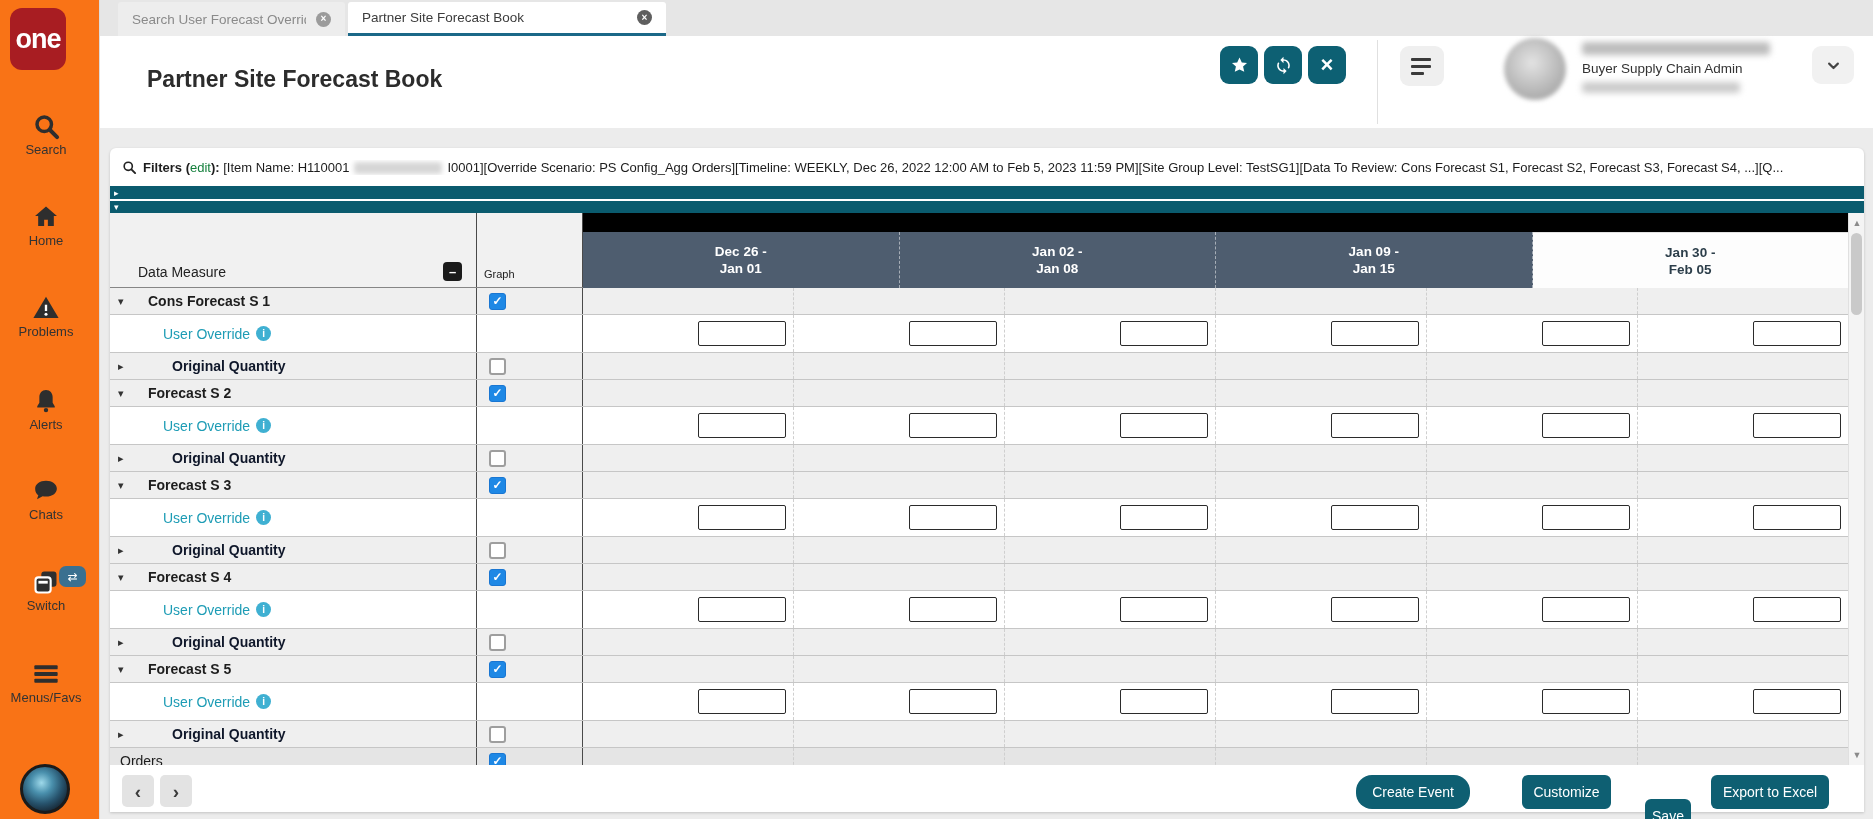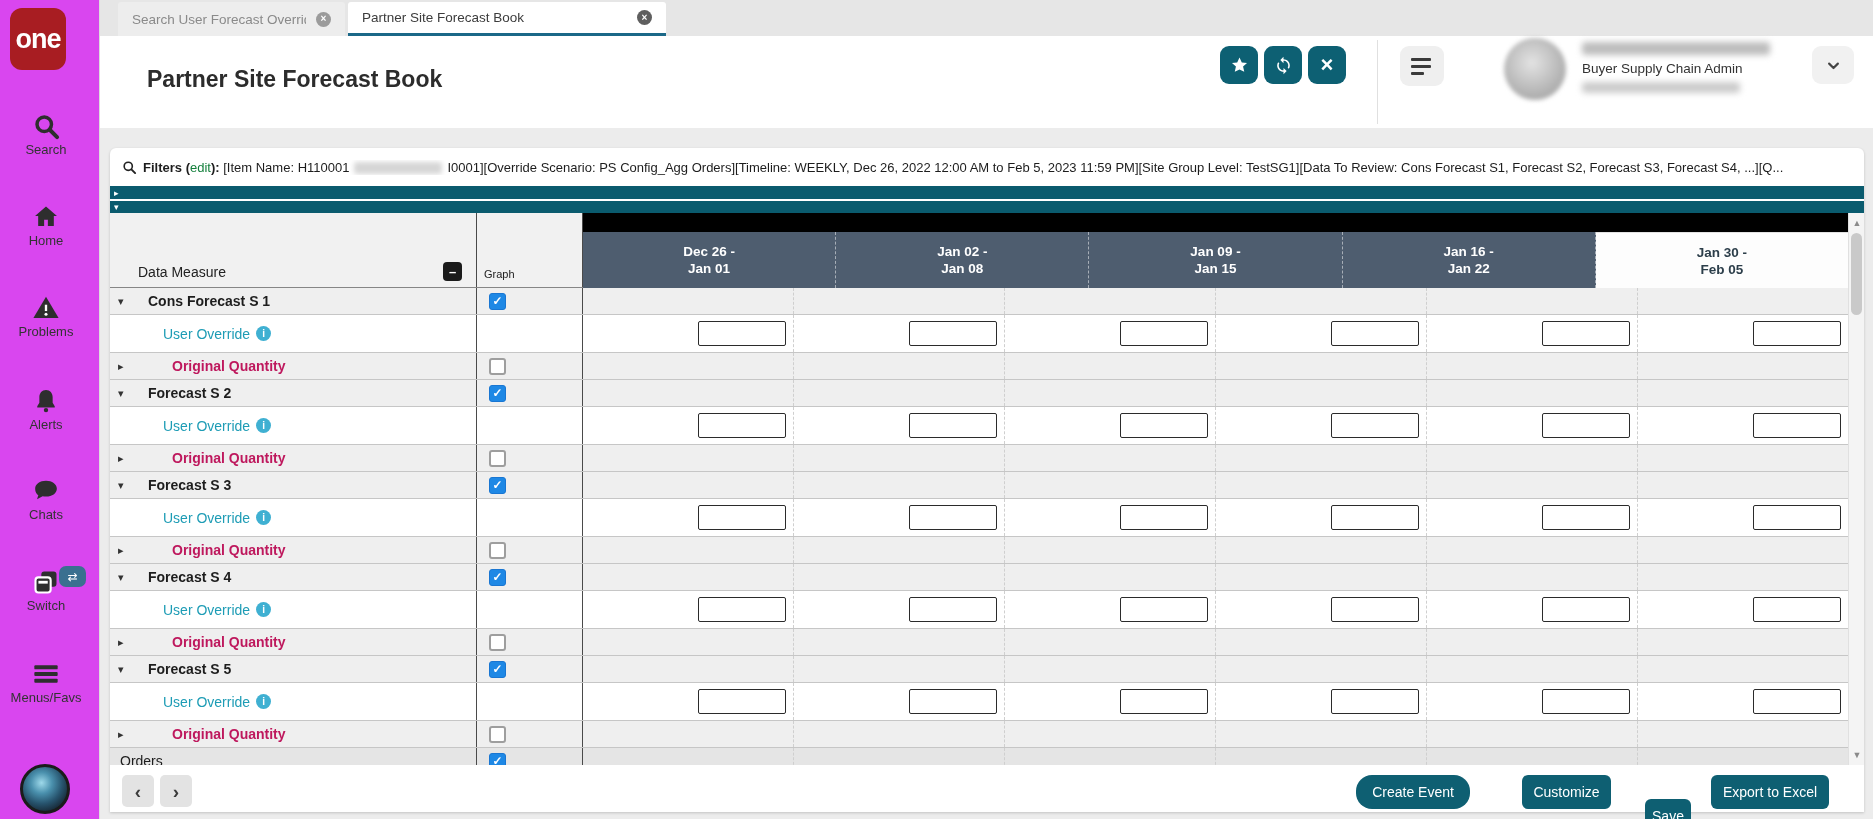--- a/index.html
+++ b/index.html
@@ -8,21 +8,21 @@
     font-family: "Liberation Sans", sans-serif;
     background:#ececec;
     overflow:hidden;
     position:relative;
   }
   #stage { position:absolute; inset:0; width:1873px; height:819px; }
 
   
   #sidebar {
     position:absolute; left:0; top:0; width:100px; height:819px;
-    background:#d946ef; border-right:1px solid #dcdcdc; z-index:5;
+    background:#f97316; border-right:1px solid #dcdcdc; z-index:5;
   }
   #logo {
     position:absolute; left:10px; top:8px; width:56px; height:62px;
     background:#a81d22; border-radius:12px; color:#fff;
     display:flex; align-items:center; justify-content:center;
     font-size:27px; font-weight:bold; letter-spacing:-1px;
   }
   .sb-item {
     position:absolute; left:0; width:92px; height:50px;
     display:flex; flex-direction:column; align-items:center; gap:2px;
@@ -142,21 +142,21 @@
   .row-override { height:38px; background:#ffffff; }
   .row-orders { height:27px; background:#e5e5e5; }
   .cell-left { width:367px; border-right:1px solid #4a4a4a; display:flex; align-items:center; position:relative; }
   .cell-graph { width:106px; border-right:1px solid #4a4a4a; display:flex; align-items:center; padding-left:12px; }
   .cell-weeks { flex:1; display:flex; }
   .week-cell { flex:1; border-right:1px dashed #cfcfcf; display:flex; align-items:center; justify-content:flex-end; }
   .cell-weeks > .week-cell:last-child { border-right:none; }
   .tri { position:absolute; left:8px; font-size:11px; color:#333; cursor:pointer; }
   .lbl-measure { margin-left:38px; font-weight:bold; font-size:14px; color:#1d1d1d; }
   .lbl-override { margin-left:53px; font-size:14px; color:#1d9cb5; cursor:pointer; }
-  .lbl-sub { margin-left:62px; font-weight:bold; font-size:14px; color:#be185d; }
+  .lbl-sub { margin-left:62px; font-weight:bold; font-size:14px; color:#0f172a; }
   .lbl-orders { margin-left:10px; font-size:14px; color:#1d1d1d; }
   .info-icon {
     display:inline-flex; align-items:center; justify-content:center;
     width:15px; height:15px; border-radius:50%; background:#3fb0d2; color:#fff;
     font-size:10px; font-weight:bold; margin-left:6px; cursor:pointer; vertical-align:middle;
   }
   .chk { width:17px; height:17px; border-radius:3px; cursor:pointer;
     display:flex; align-items:center; justify-content:center; }
   .chk-on { background:#1e88e5; border:1px solid #1976d2; color:#fff; font-size:12px; font-weight:bold; }
   .chk-off { background:#fff; border:2px solid #9e9e9e; }
@@ -330,24 +330,20 @@
             <div>Jan 01</div>
           </div>
           <div class="week-h week-dark">
             <div>Jan 02 -</div>
             <div>Jan 08</div>
           </div>
           <div class="week-h week-dark">
             <div>Jan 09 -</div>
             <div>Jan 15</div>
           </div>
-          <div class="week-h week-dark">
-            <div>Jan 16 -</div>
-            <div>Jan 22</div>
-          </div>
           <div class="week-h week-light">
             <div>Jan 30 -</div>
             <div>Feb 05</div>
           </div>
         </div>
     </div>
 
     <div id="grid-body">
         <div class="grid-row row-measure">
           <div class="cell-left">

